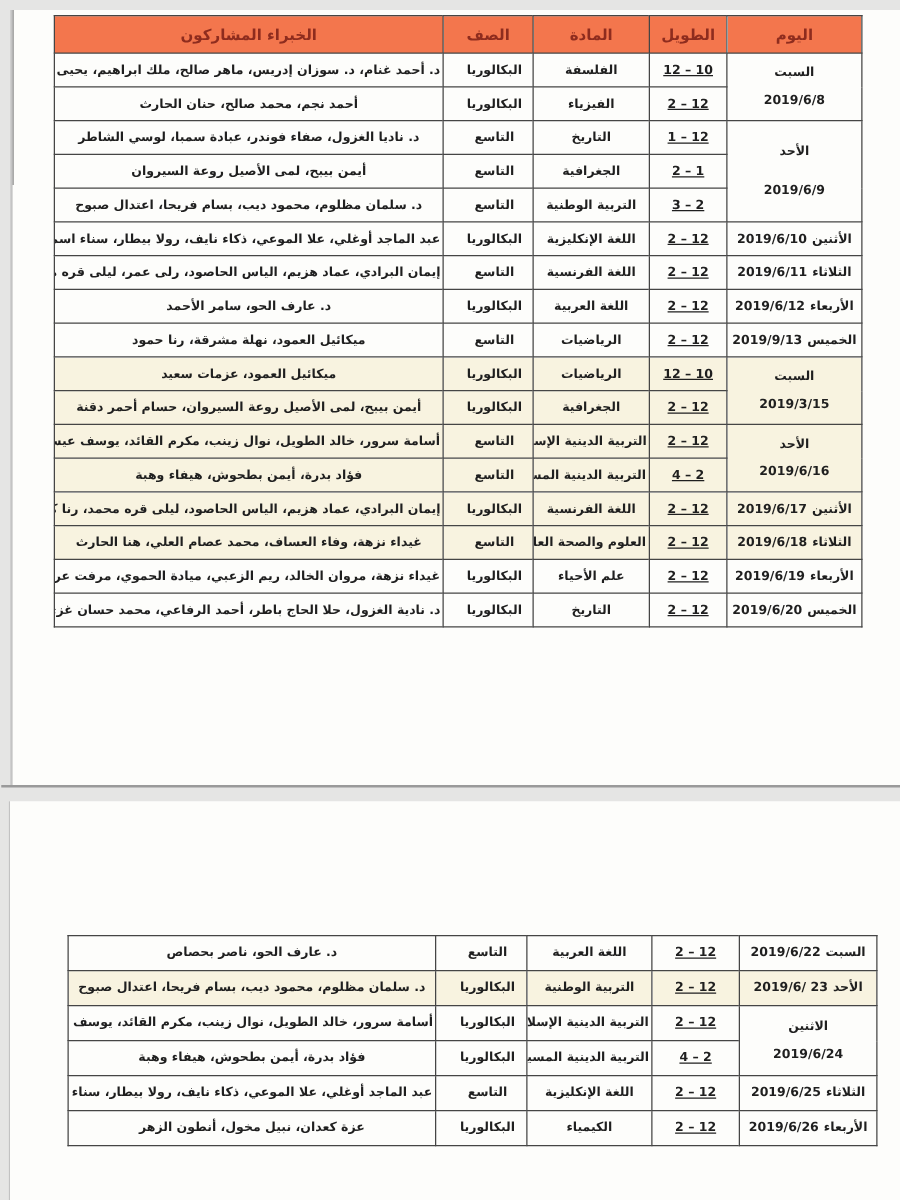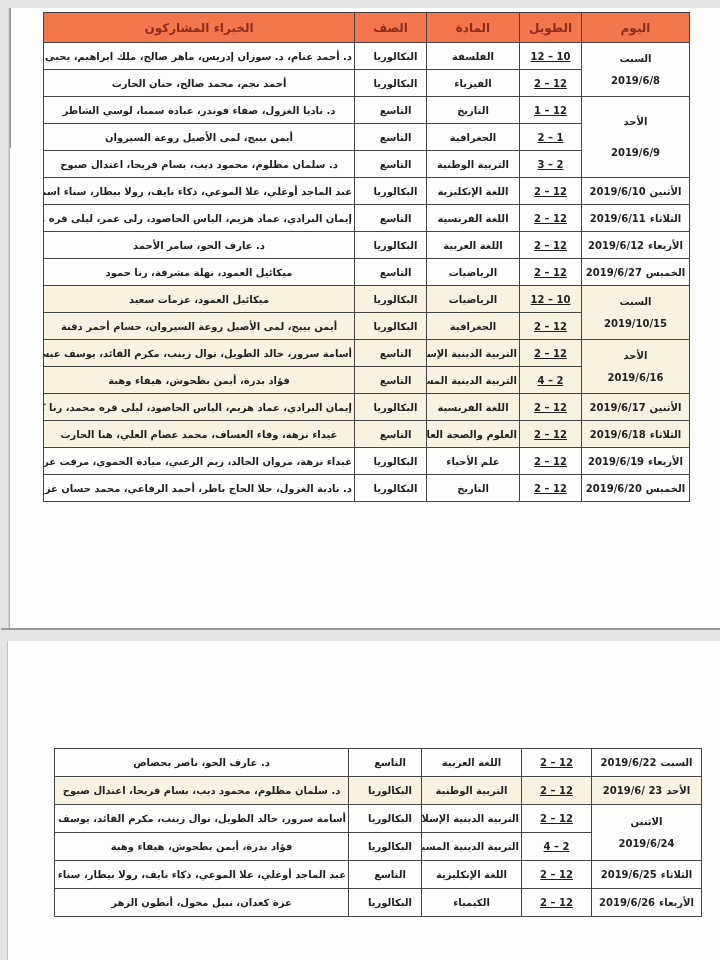--- a/index.html
+++ b/index.html
@@ -151,32 +151,32 @@
               <span class="ltr">2019/6/12</span>
             </span></td>
           <td class="time">2 – 12</td>
           <td class="subject">اللغة العربية</td>
           <td class="cls">البكالوريا</td>
           <td class="experts">د. عارف الحو، سامر الأحمد</td>
         </tr>
         <tr>
           <td class="day"><span class="oneline">
               <span>الخميس</span>
-              <span class="ltr">2019/6/27</span>
+              <span class="ltr">2019/9/13</span>
             </span></td>
           <td class="time">2 – 12</td>
           <td class="subject">الرياضيات</td>
           <td class="cls">التاسع</td>
           <td class="experts">ميكائيل العمود، نهلة مشرقة، رنا حمود</td>
         </tr>
         <tr class="tint">
           <td class="day merged" rowspan="2">
             <div class="wrap">
               <div>السبت</div>
-              <div class="ltr">2019/10/15</div>
+              <div class="ltr">2019/3/15</div>
             </div>
           </td>
           <td class="time">12 – 10</td>
           <td class="subject">الرياضيات</td>
           <td class="cls">البكالوريا</td>
           <td class="experts">ميكائيل العمود، عزمات سعيد</td>
         </tr>
         <tr class="tint">
           <td class="time">2 – 12</td>
           <td class="subject">الجغرافية</td>

